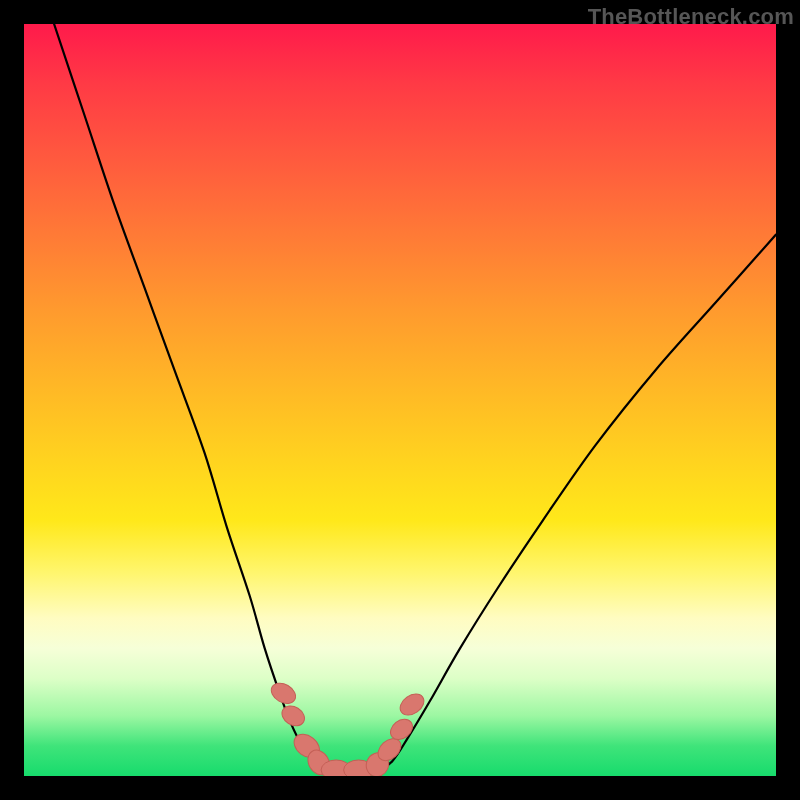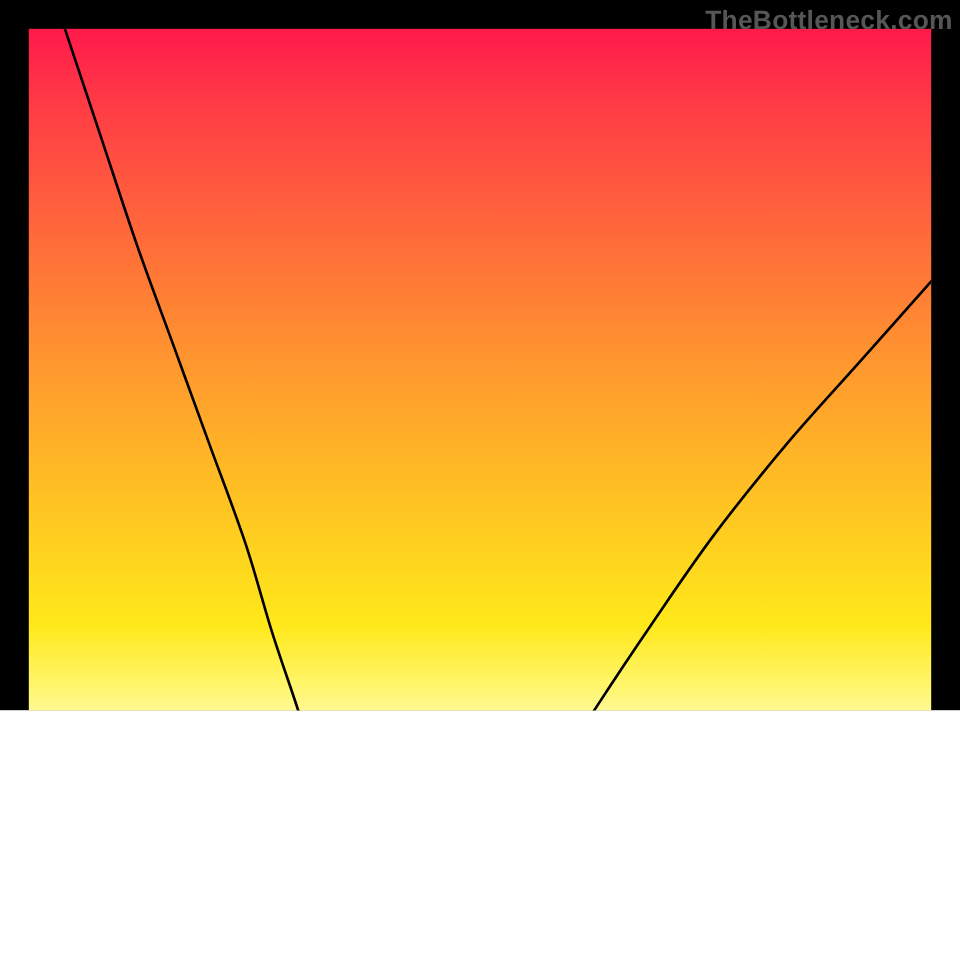--- a/index.html
+++ b/index.html
@@ -2,21 +2,21 @@
 <html><head>
 <meta charset="utf-8">
 <style>
   body {
     margin: 0;
     padding: 0;
     background: #fff;
   }
   .stage {
     width: 800px;
-    height: 592px;
+    height: 800px;
     position: relative;
     overflow: hidden;
   }
   .frame {
     position: absolute;
     inset: 0;
     background: #000;
   }
   .plot {
     position: absolute;

